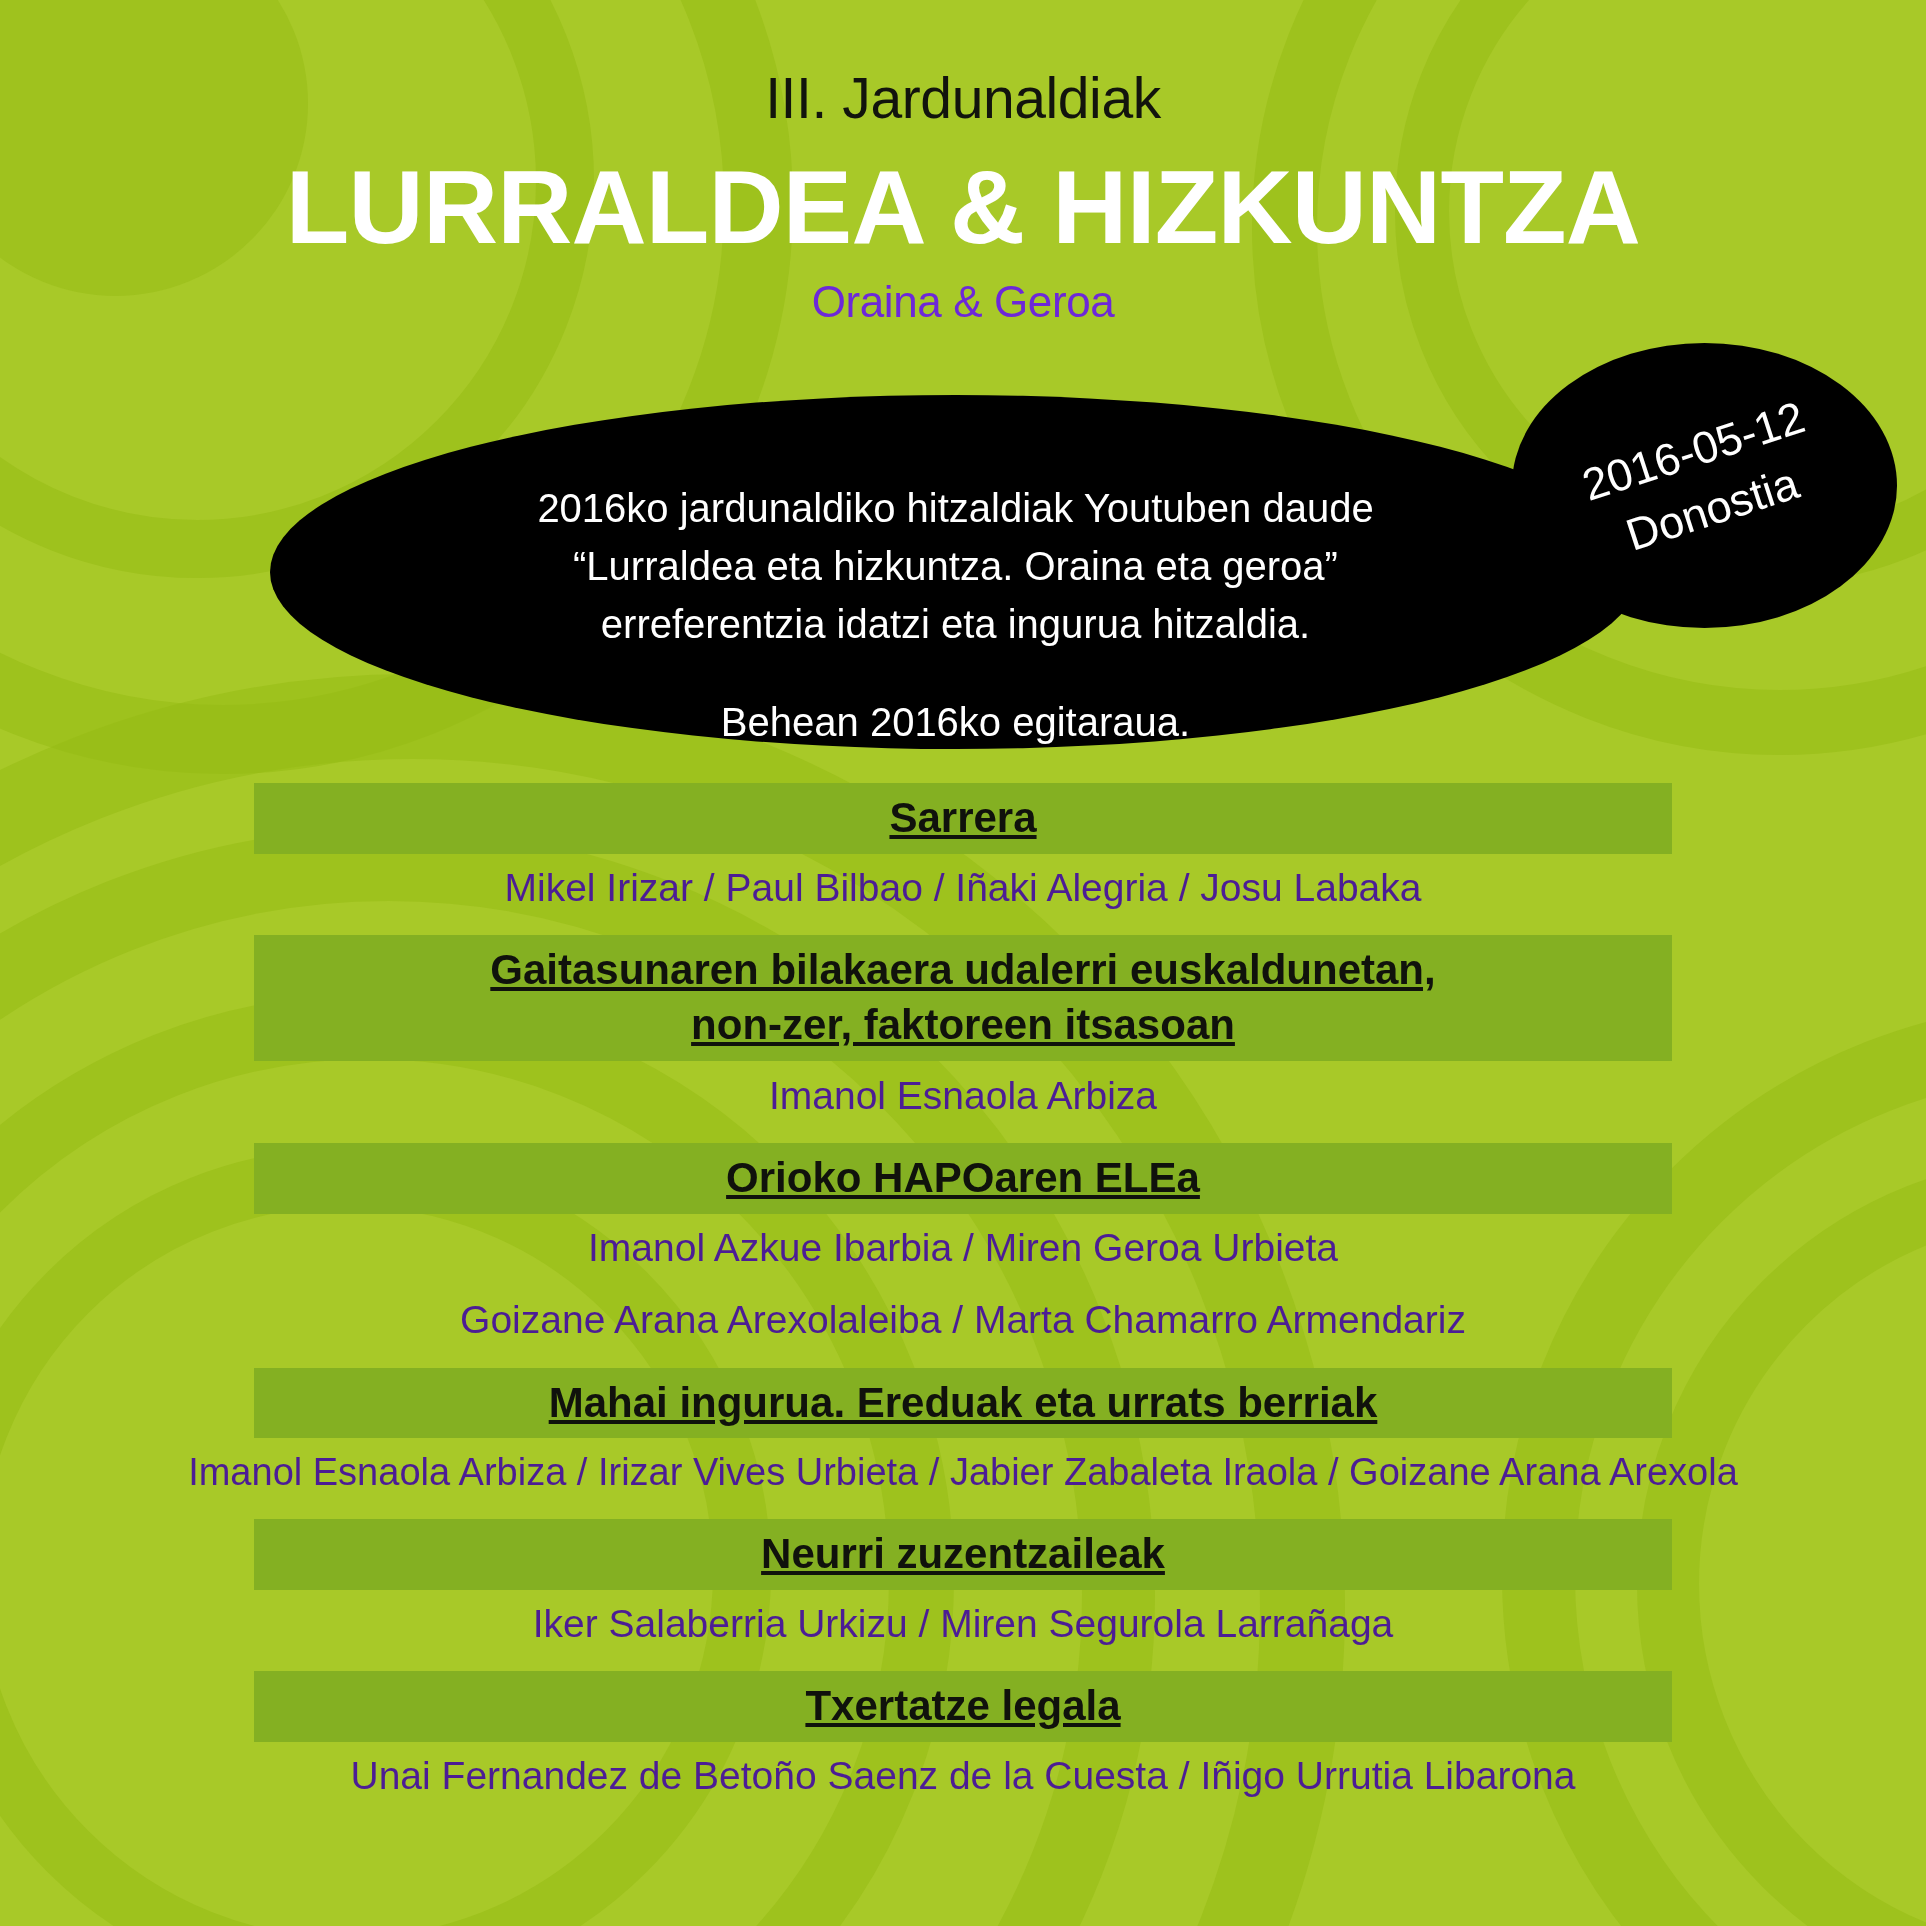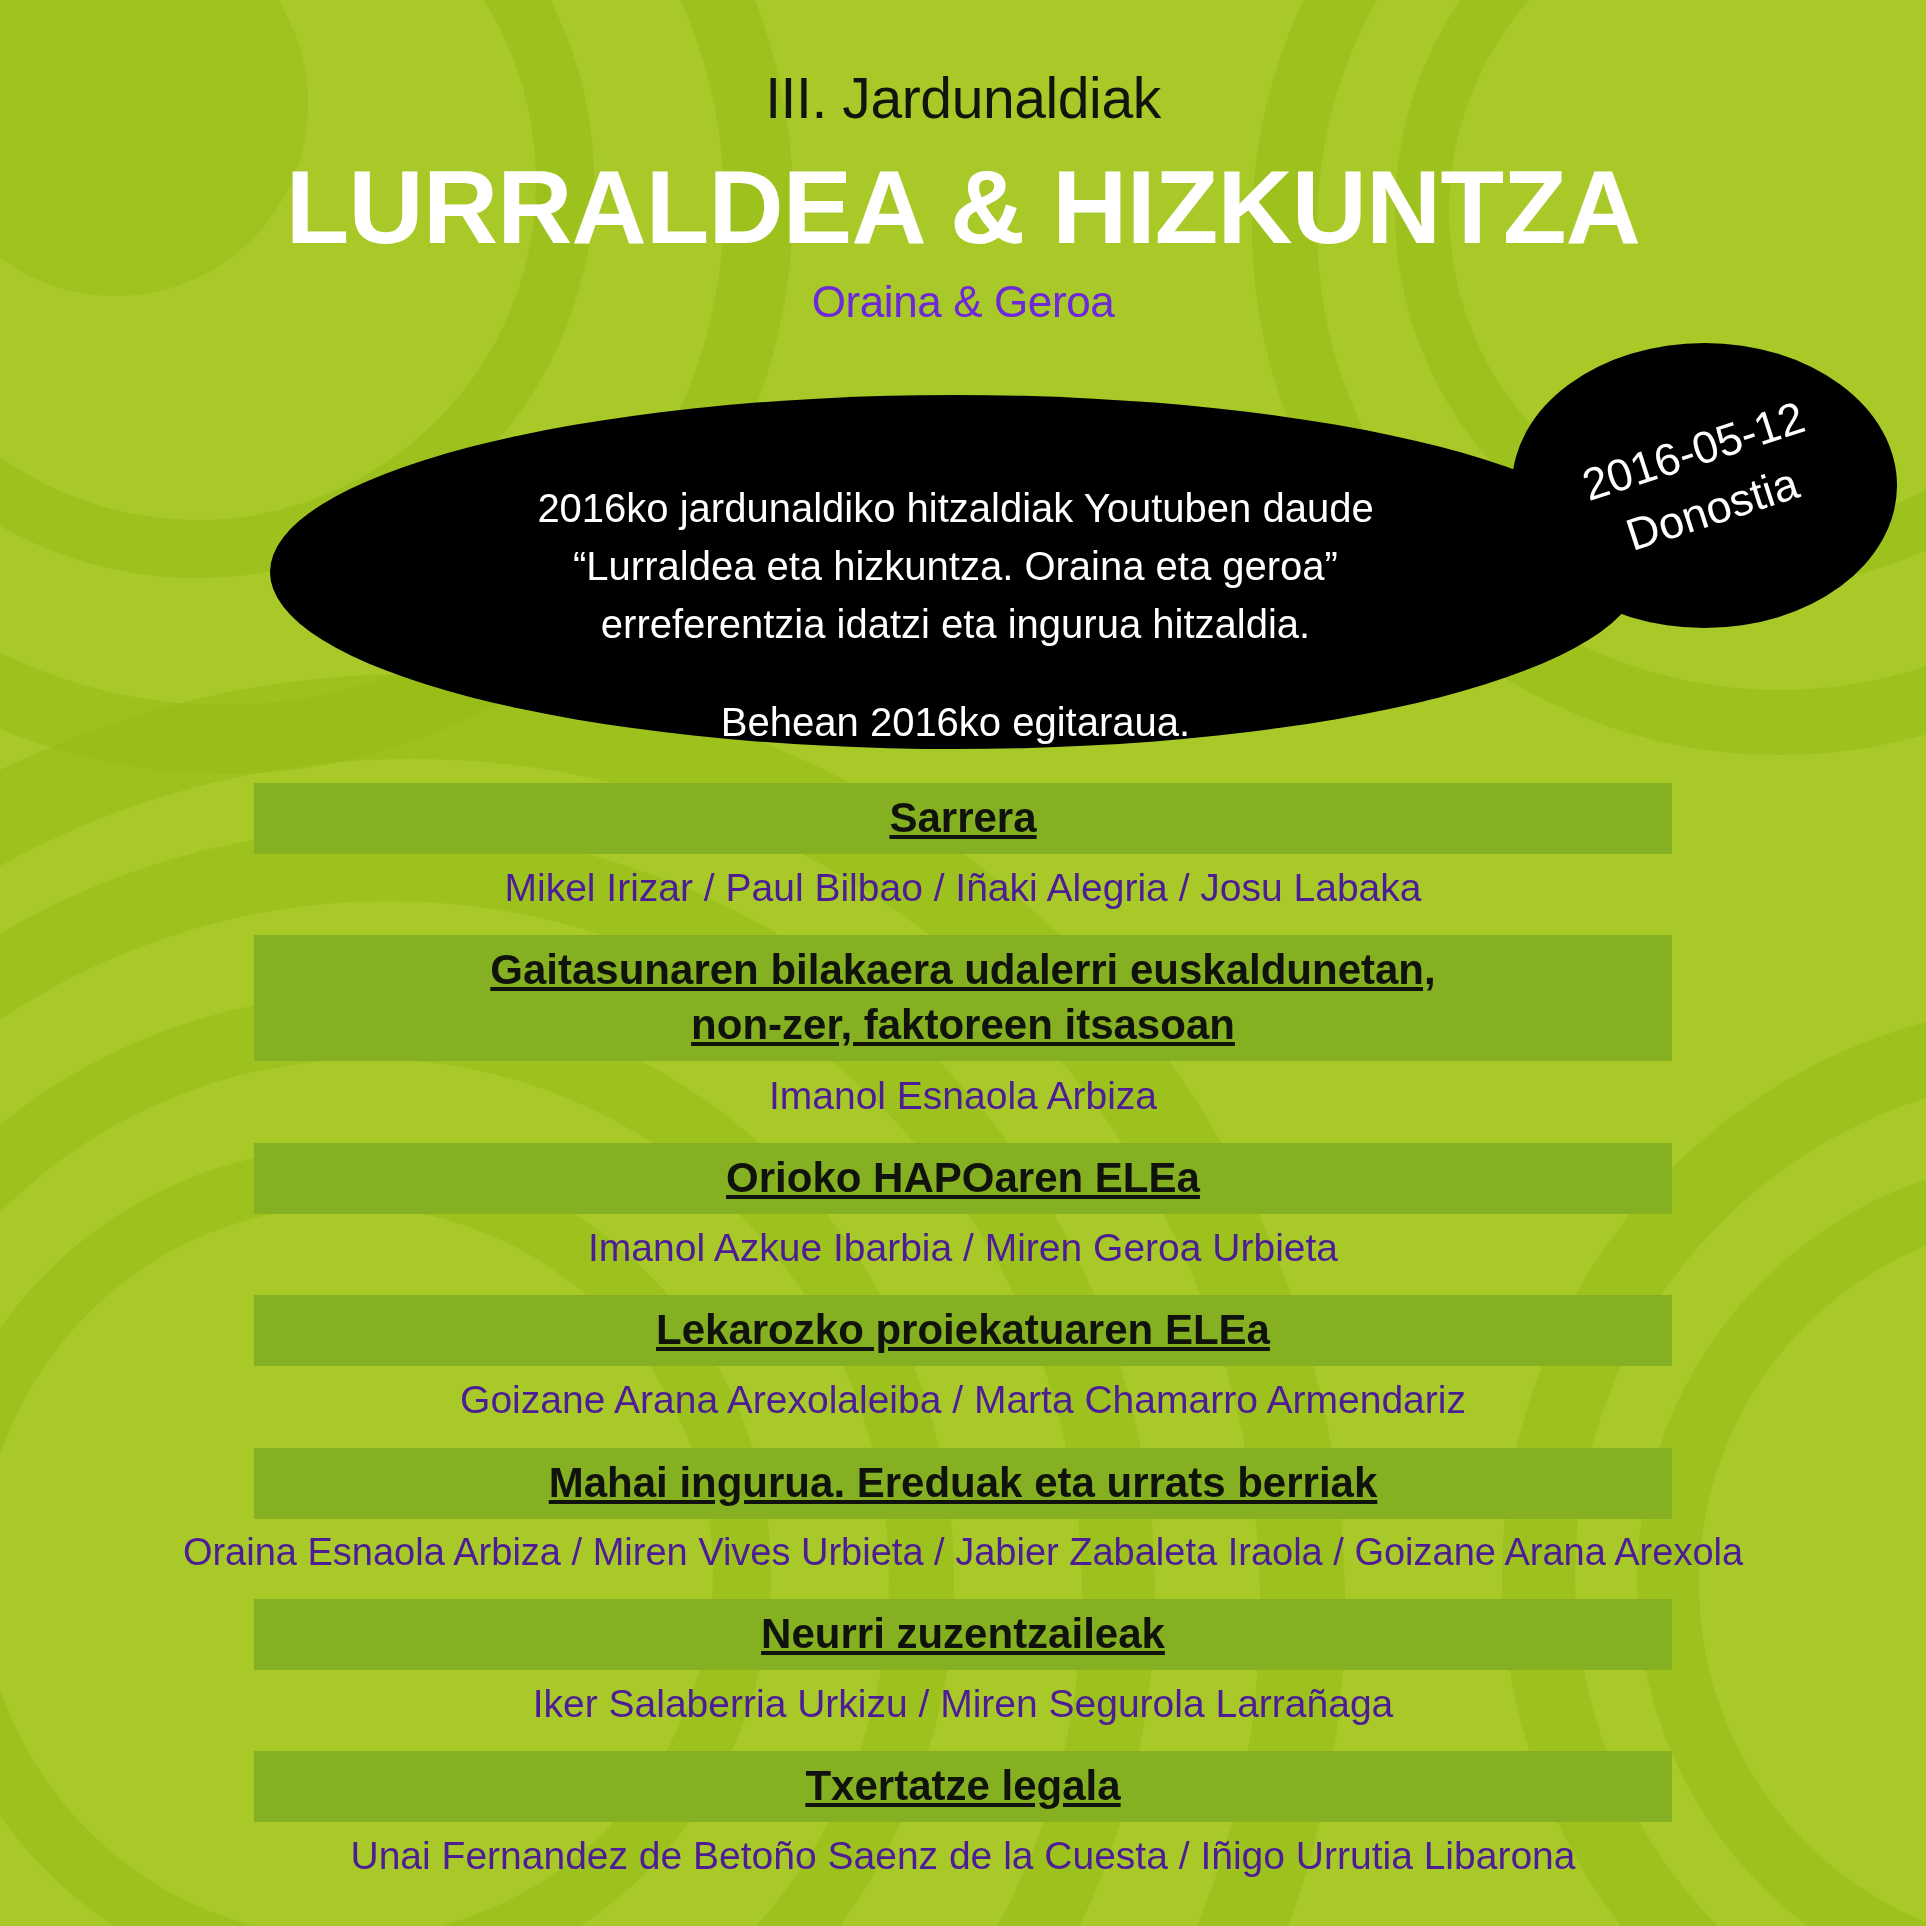--- a/index.html
+++ b/index.html
@@ -222,30 +222,29 @@
     </div>
 
     <div class="session">
       <div class="session-title">Orioko HAPOaren ELEa</div>
       <div class="session-speakers">
         <span class="line">Imanol Azkue Ibarbia / Miren Geroa Urbieta</span>
       </div>
     </div>
 
     <div class="session">
-      <div class="session-title">Lekarozko proiekatuaren ELEa</div>
       <div class="session-speakers">
         <span class="line">Goizane Arana Arexolaleiba / Marta Chamarro Armendariz</span>
       </div>
     </div>
 
     <div class="session wide">
       <div class="session-title">Mahai ingurua. Ereduak eta urrats berriak</div>
       <div class="session-speakers">
-        <span class="line">Oraina Esnaola Arbiza / Miren Vives Urbieta / Jabier Zabaleta Iraola / Goizane Arana Arexola</span>
+        <span class="line">Imanol Esnaola Arbiza / Irizar Vives Urbieta / Jabier Zabaleta Iraola / Goizane Arana Arexola</span>
       </div>
     </div>
 
     <div class="session">
       <div class="session-title">Neurri zuzentzaileak</div>
       <div class="session-speakers">
         <span class="line">Iker Salaberria Urkizu / Miren Segurola Larrañaga</span>
       </div>
     </div>
 

